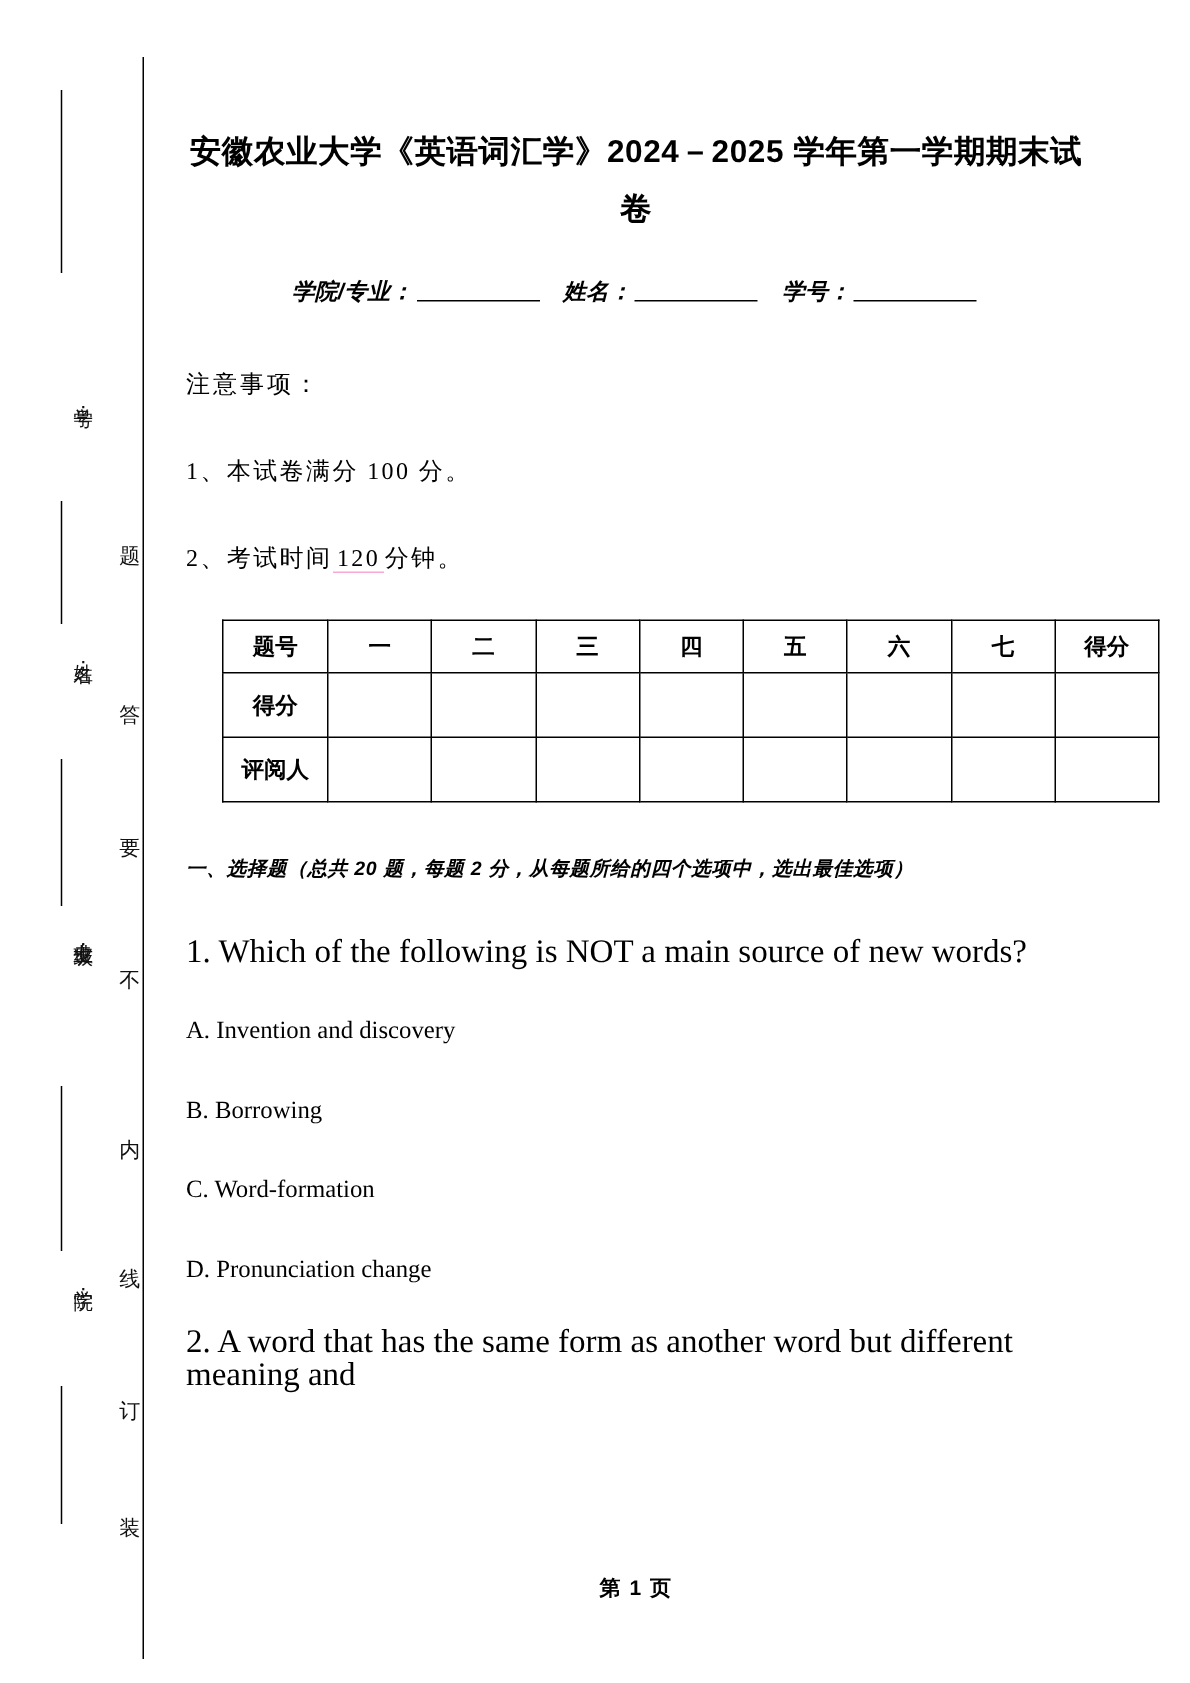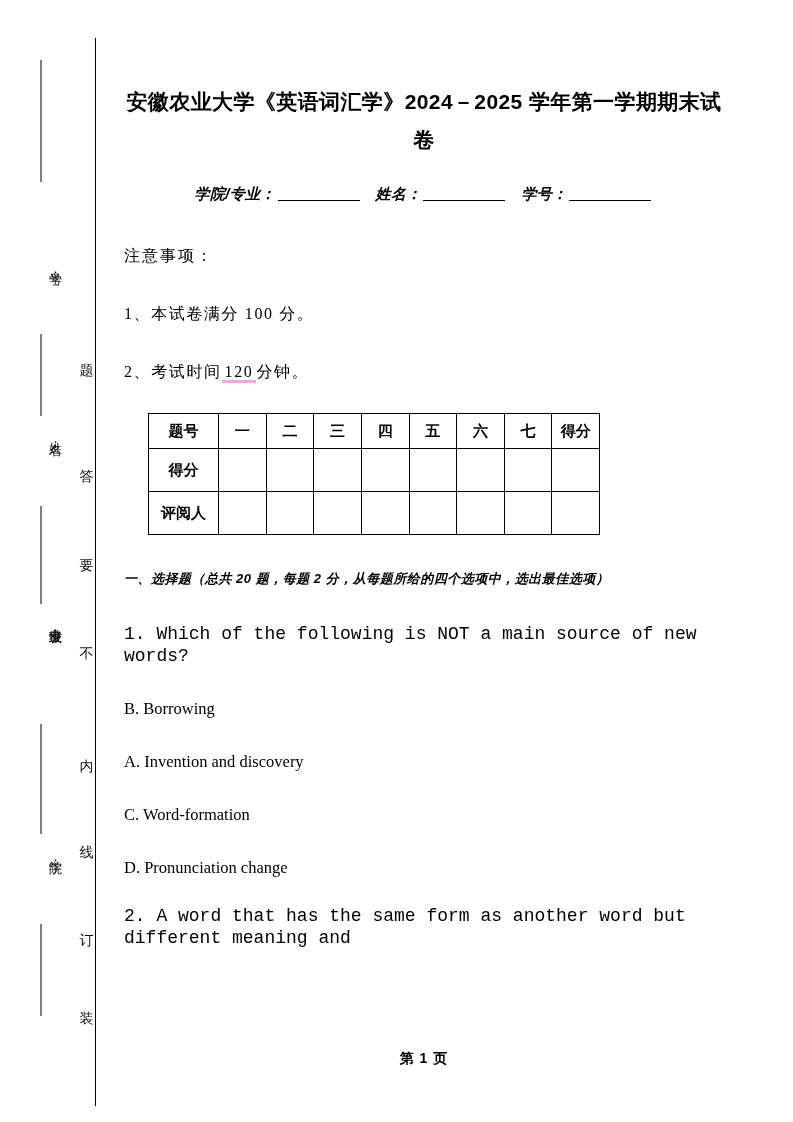--- a/index.html
+++ b/index.html
@@ -113,30 +113,30 @@
     font-size: 16px;
     letter-spacing: 2px;
   }
 
   .notice-item {
     margin-top: 37px;
     font-size: 16px;
     letter-spacing: 1.6px;
   }
   .notice-item .ul-val {
-    border-bottom: 3px solid #f9a8d4;
+    border-bottom: 1px solid #f9a8d4;
     padding: 0 3px;
   }
 
   
   .score-table {
     margin-top: 30px;
     margin-left: 24px;
     border-collapse: collapse;
-    width: 452px;
+    width: 625px;
     table-layout: fixed;
   }
   .score-table td {
     border: 1px solid #000000;
     text-align: center;
     font-family: "Liberation Sans", sans-serif;
     font-weight: bold;
     font-size: 15px;
   }
   .score-table .hdr-row td { height: 32px; }
@@ -149,23 +149,22 @@
     font-family: "Liberation Sans", sans-serif;
     font-weight: bold;
     font-size: 13px;
     line-height: 36px;
     letter-spacing: 0.5px;
     font-style: italic;
   }
 
   .q-stem {
     margin-top: 26px;
-    font-size: 18px;
+    font-size: 22px;
     line-height: 22px;
-    font-family: Liberation Mono, monospace;
   }
 
   .q-opt {
     margin-top: 31px;
     font-size: 16.5px;
     line-height: 22px;
   }
 
   .page-footer {
     position: absolute;
@@ -259,22 +258,22 @@
           <td></td>
           <td></td>
           <td></td>
         </tr>
       </tbody>
     </table>
 
     <div class="section-head">一、选择题（总共 20 题，每题 2 分，从每题所给的四个选项中，选出最佳选项）</div>
 
     <div class="q-stem">1. Which of the following is NOT a main source of new words?</div>
+    <div class="q-opt">A. Invention and discovery</div>
     <div class="q-opt">B. Borrowing</div>
-    <div class="q-opt">A. Invention and discovery</div>
     <div class="q-opt">C. Word-formation</div>
     <div class="q-opt">D. Pronunciation change</div>
 
     <div class="q-stem">2. A word that has the same form as another word but different meaning and</div>
   </div>
 
   <div class="page-footer">第 1 页</div>
 
 </div>
 

